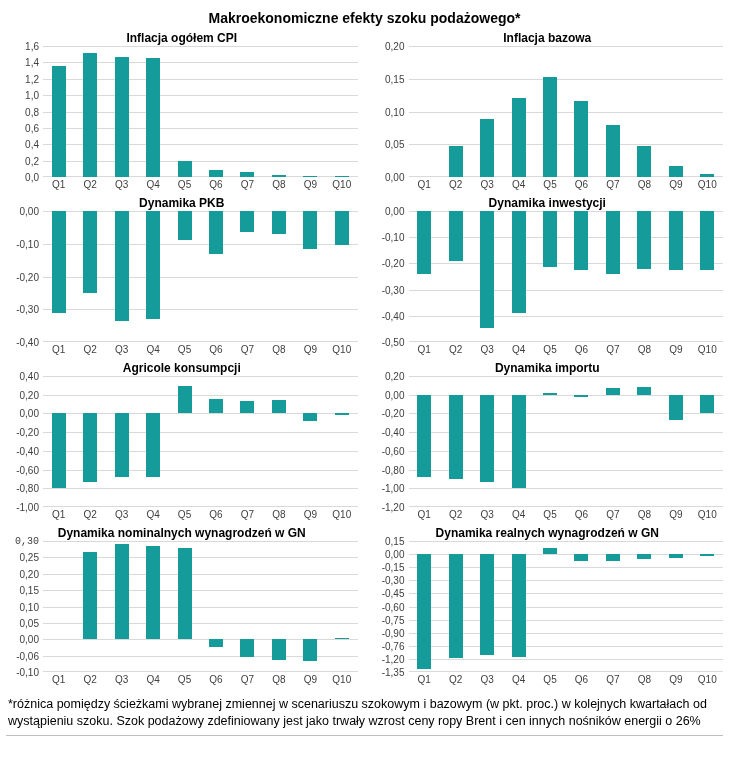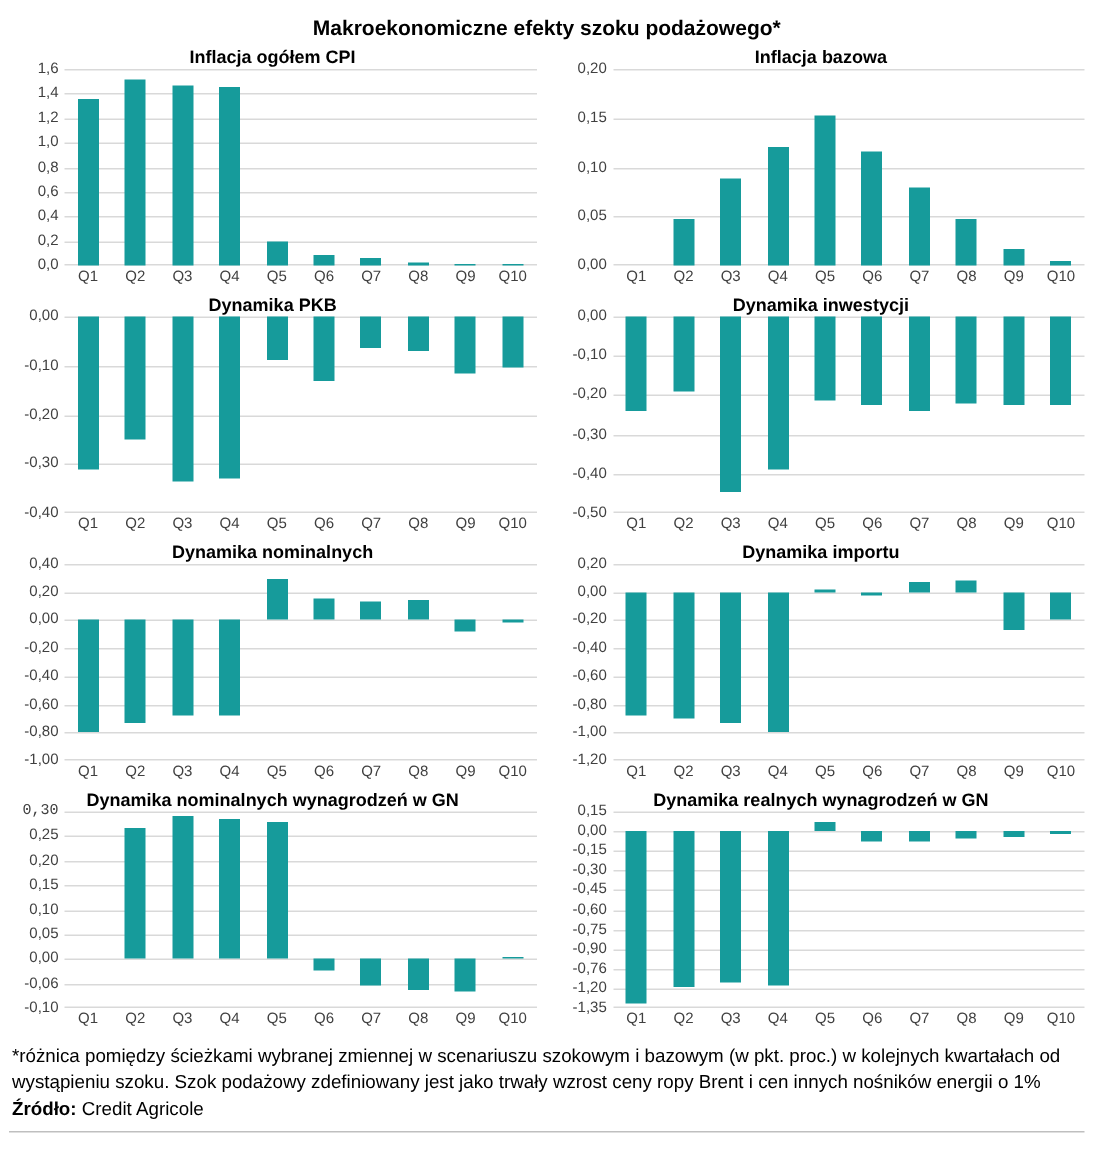--- a/index.html
+++ b/index.html
@@ -259,21 +259,21 @@
           <div class="xtick">Q4</div>
           <div class="xtick">Q5</div>
           <div class="xtick">Q6</div>
           <div class="xtick">Q7</div>
           <div class="xtick">Q8</div>
           <div class="xtick">Q9</div>
           <div class="xtick">Q10</div>
         </div>
       </div>
       <div class="chart">
-        <div class="chart-title">Dynamika nominalnych</div>
+        <div class="chart-title">Agricole konsumpcji</div>
         <div class="plot-wrap" style="height: 131px;">
           <div class="yaxis">
             <div class="ytick" style="top: 0px;">0,40</div>
             <div class="ytick" style="top: 18.7143px;">0,20</div>
             <div class="ytick" style="top: 37.4286px;">0,00</div>
             <div class="ytick" style="top: 56.1429px;">-0,20</div>
             <div class="ytick" style="top: 74.8571px;">-0,40</div>
             <div class="ytick" style="top: 93.5714px;">-0,60</div>
             <div class="ytick" style="top: 112.286px;">-0,80</div>
             <div class="ytick" style="top: 131px;">-1,00</div>
@@ -456,17 +456,16 @@
           <div class="xtick">Q6</div>
           <div class="xtick">Q7</div>
           <div class="xtick">Q8</div>
           <div class="xtick">Q9</div>
           <div class="xtick">Q10</div>
         </div>
       </div>
     </div>
 
   <div class="footer">
-    <div class="footnote">*różnica pomiędzy ścieżkami wybranej zmiennej w scenariuszu szokowym i bazowym (w pkt. proc.) w kolejnych kwartałach od wystąpieniu szoku. Szok podażowy zdefiniowany jest jako trwały wzrost ceny ropy Brent i cen innych nośników energii o 1%</div>
-    <div class="source-line"><span class="source-label">Źródło:</span> <span>Credit Agricole</span></div>
+    <div class="footnote">*różnica pomiędzy ścieżkami wybranej zmiennej w scenariuszu szokowym i bazowym (w pkt. proc.) w kolejnych kwartałach od wystąpieniu szoku. Szok podażowy zdefiniowany jest jako trwały wzrost ceny ropy Brent i cen innych nośników energii o 26%</div>
   </div>
   <div class="bottom-rule"></div>
 </div>
 
 </body></html>

